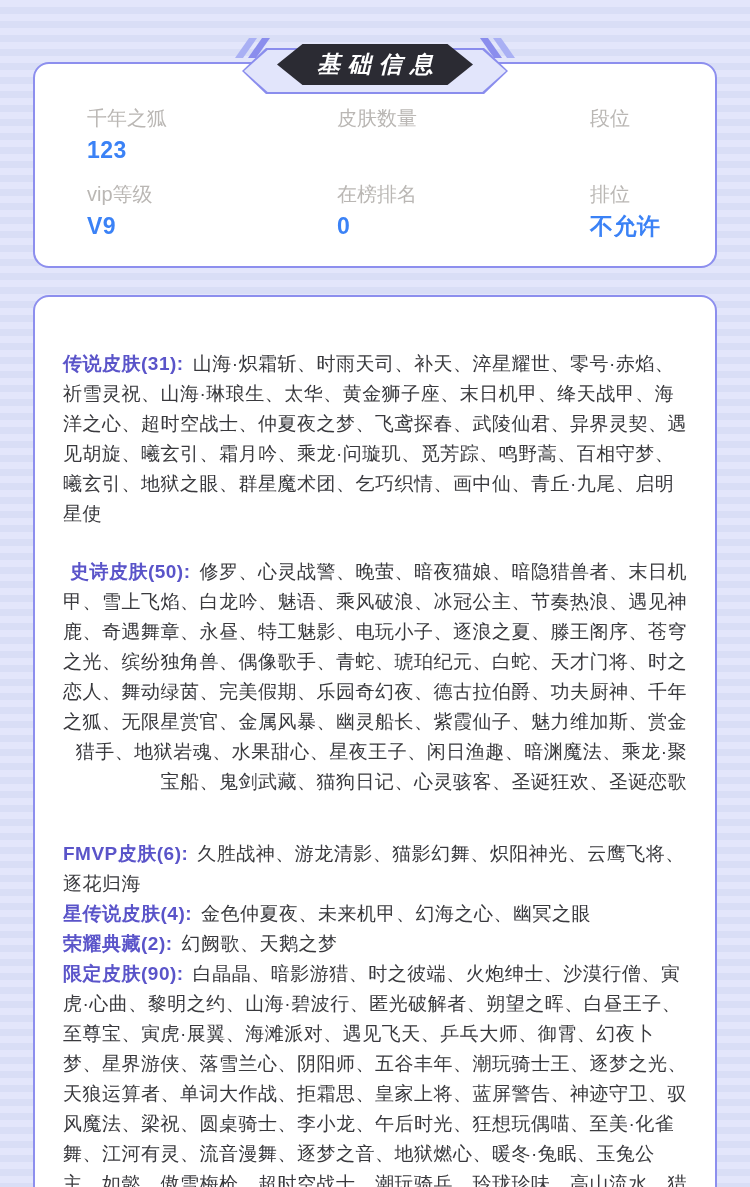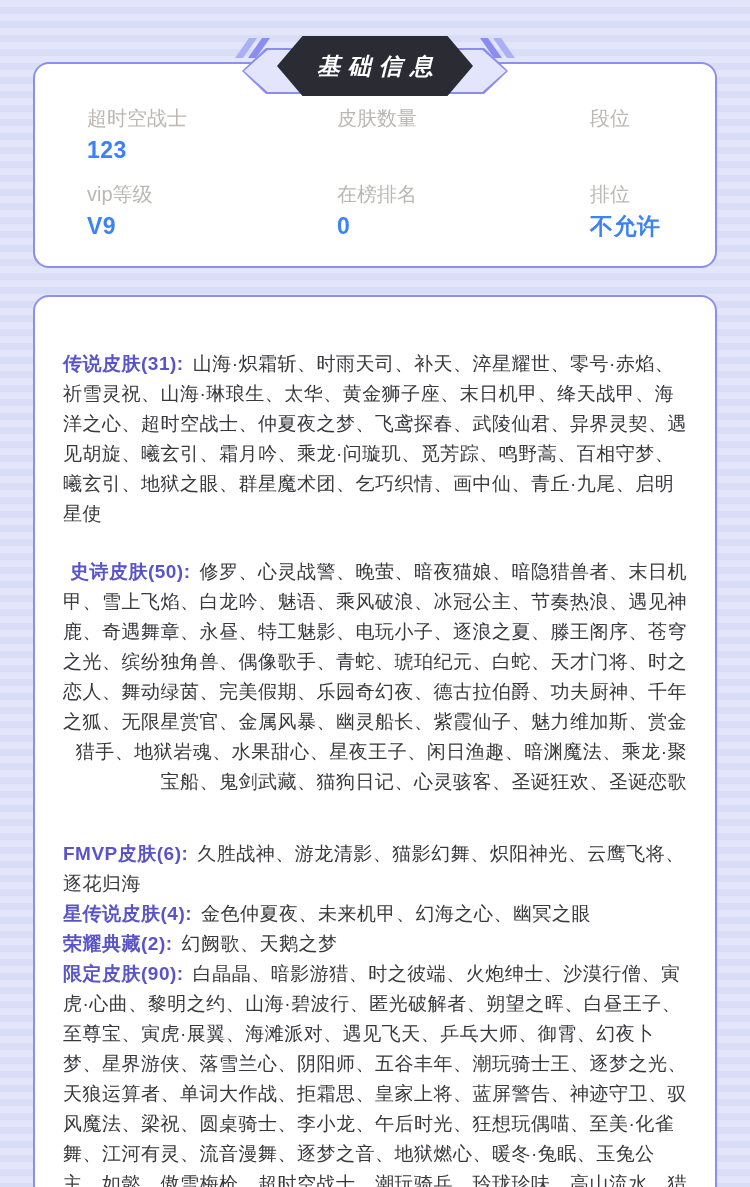--- a/index.html
+++ b/index.html
@@ -27,21 +27,21 @@
     position:absolute;left:2px;right:2px;top:12px;height:46px;
     background:#8a8ded;
     clip-path:polygon(0 50%,9% 0,91% 0,100% 50%,91% 100%,9% 100%);
   }
   .badge-under-in{
     position:absolute;left:2px;right:2px;top:2px;bottom:2px;
     background:#e2e5fb;
     clip-path:polygon(0 50%,9% 0,91% 0,100% 50%,91% 100%,9% 100%);
   }
   .badge-dark{
-    position:absolute;left:37px;right:37px;top:0;height:60px;
+    position:absolute;left:37px;right:37px;top:8px;height:41px;
     background:#2b2b33;
     clip-path:polygon(0 50%,13% 0,87% 0,100% 50%,87% 100%,13% 100%);
     display:flex;align-items:center;justify-content:center;
     color:#ffffff;font-weight:800;font-style:italic;
     font-size:23px;letter-spacing:8px;padding-left:8px;
   }
   .slash{
     position:absolute;top:2px;width:8px;height:20px;
     background:#8a8ded;
   }
@@ -106,21 +106,21 @@
       <div class="badge-under">
         <div class="badge-under-in"></div>
       </div>
       <div class="badge-dark">基础信息</div>
       <div class="slash slash-r1"></div>
       <div class="slash slash-r2"></div>
     </div>
     <div class="card">
       <div class="stats-grid">
         <div class="stat">
-          <div class="stat-label">超时空战士</div>
+          <div class="stat-label">千年之狐</div>
           <div class="stat-value">123</div>
         </div>
         <div class="stat">
           <div class="stat-label">皮肤数量</div>
         </div>
         <div class="stat">
           <div class="stat-label">段位</div>
         </div>
         <div class="stat">
           <div class="stat-label">vip等级</div>

